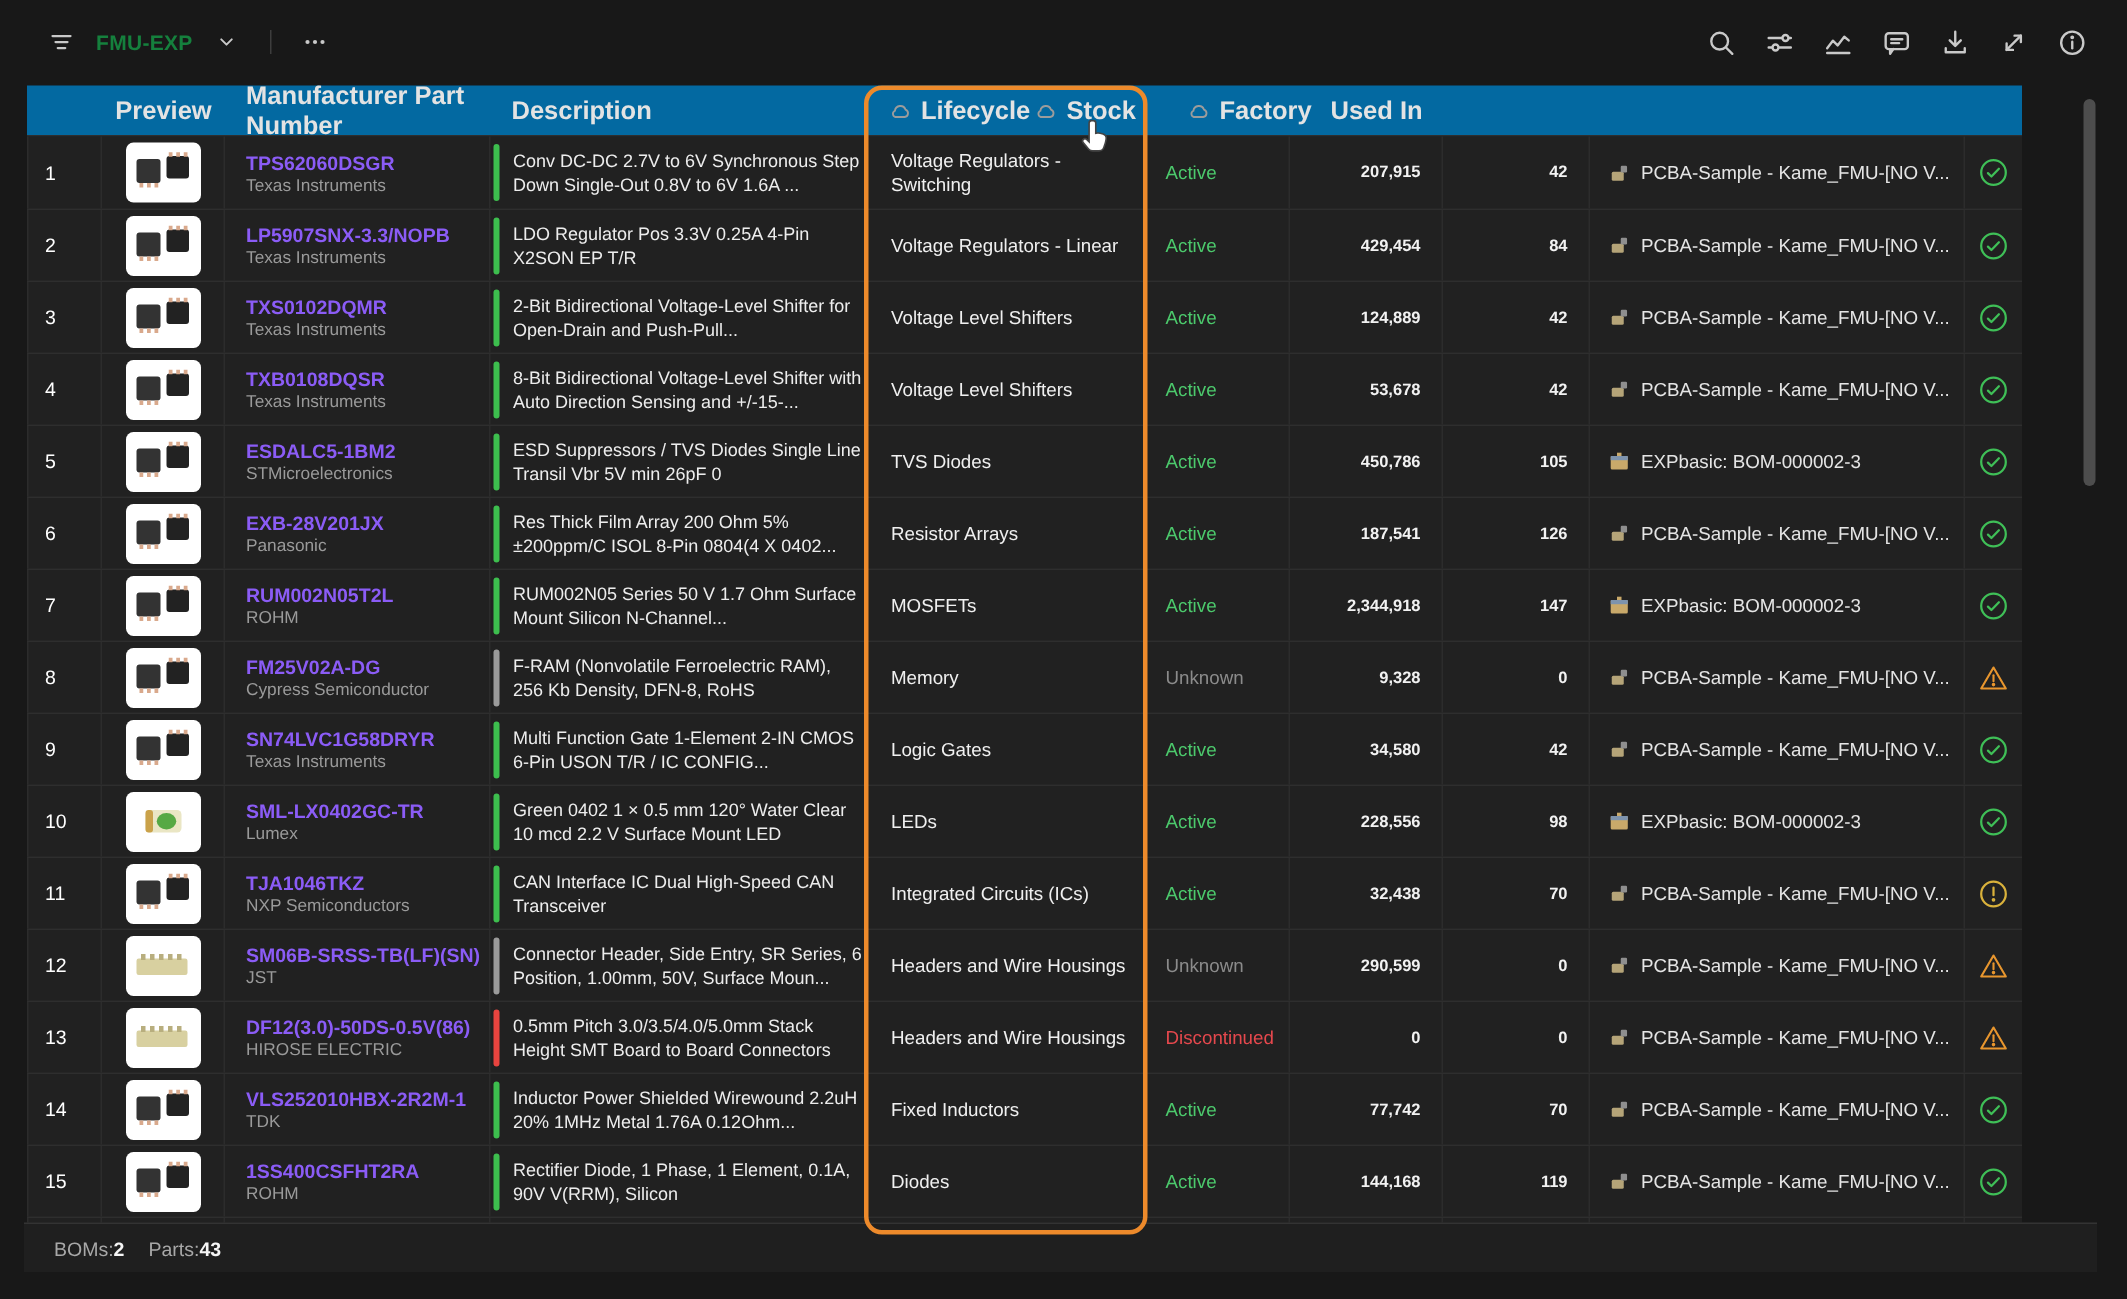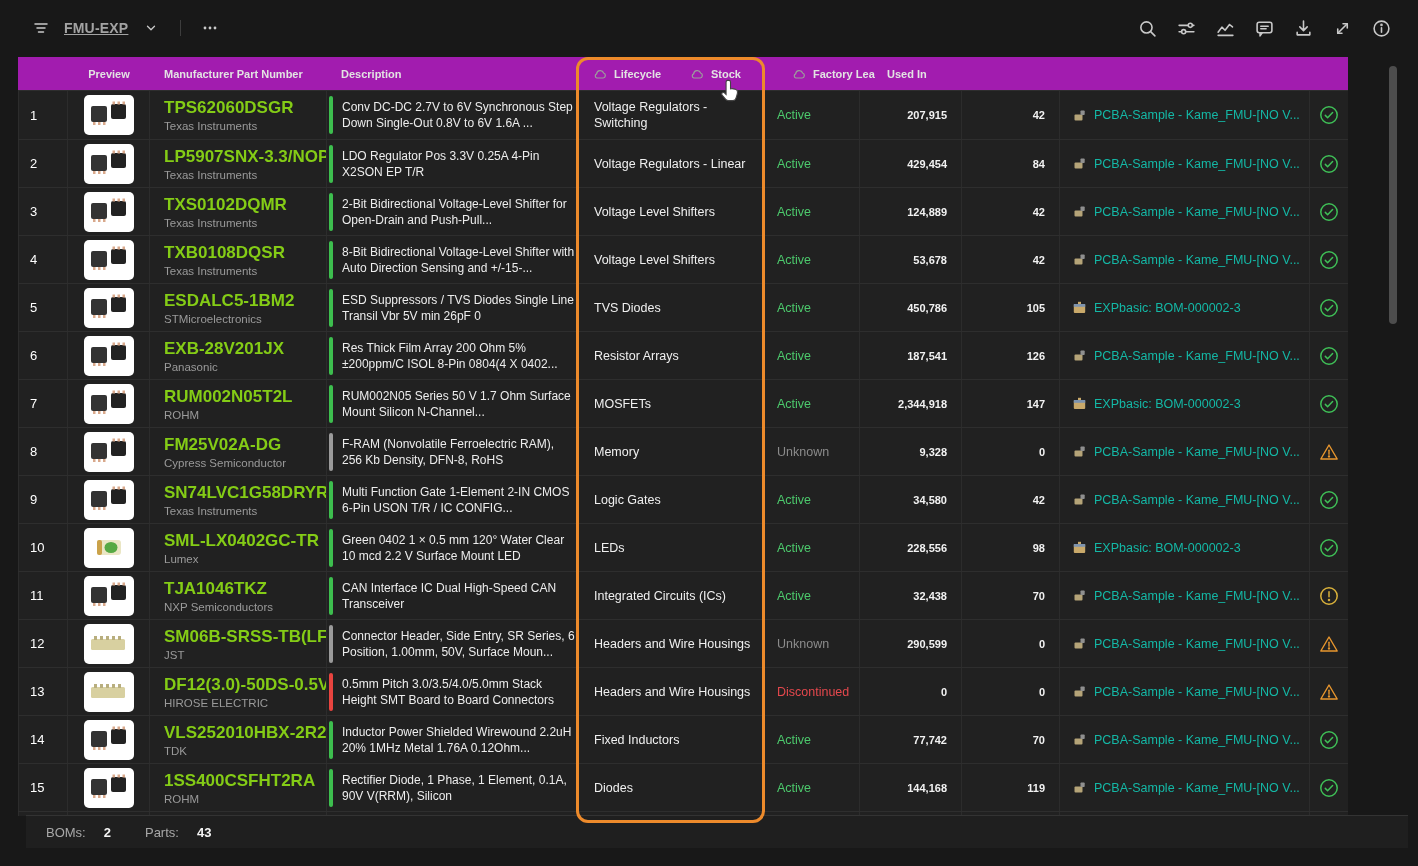--- a/index.html
+++ b/index.html
@@ -7,27 +7,27 @@
   body {
     background:#181818; color:#e8e8e8;
     font-family:"Liberation Sans", sans-serif;
     position:relative; overflow:hidden;
   }
   
   .toolbar { position:absolute; top:0; left:0; width:100%; height:56px; display:flex; align-items:center; }
   .tb-left { display:flex; align-items:center; padding-left:28px; gap:10px; }
   .icon-btn { width:26px; height:26px; display:flex; align-items:center; justify-content:center; cursor:pointer; }
   .icon-btn svg { stroke:#c9c9c9; fill:none; stroke-width:1.5; stroke-linecap:round; stroke-linejoin:round; }
-  .board-name { font-size:14px; font-weight:700; color:#a3a3a3; letter-spacing:.2px;text-decoration:underline; }
+  .board-name { font-size:14px; font-weight:700; color:#15803d; letter-spacing:.2px; }
   .tb-divider { width:1px; height:16px; background:#3d3d3d; margin:0 6px; }
   .tb-right { margin-left:auto; display:flex; align-items:center; gap:13px; padding-right:24px; }
   
   .table { position:absolute; left:18px; top:57px; width:1330px; }
-  .thead { display:flex; height:34px; background:#a21caf; border-bottom:1px solid #2e2e2e;
-           font-size:11px; font-weight:700; color:#e3e3e3; align-items:center; }
+  .thead { display:flex; height:34px; background:#0369a1; border-bottom:1px solid #2e2e2e;
+           font-size:17px; font-weight:700; color:#e3e3e3; align-items:center; }
   .hcell { display:flex; align-items:center; gap:6px; padding-left:14px; height:100%; }
   .hcell svg { flex:none; }
   .h-num{width:50px;padding-left:0;}
   .h-prev{width:82px; justify-content:center; padding-left:0;}
   .h-mpn{width:177px;}
   .h-desc{width:251px;}
   .h-cat{width:185px; padding-left:16px; padding-right:10px;}
   .h-life{width:97px;}
   .h-stock{width:102px;}
   .h-lead{width:98px; overflow:hidden; white-space:nowrap;}
@@ -45,36 +45,36 @@
   .c-prev{width:82px; justify-content:center;}
   .c-mpn{width:177px; flex-direction:column; align-items:flex-start; justify-content:center; padding-left:14px; gap:2px;}
   .c-desc{width:251px; gap:9px; padding-left:2px;}
   .c-cat{width:185px; padding-left:16px; padding-right:8px; font-size:12.5px; color:#f0f0f0; line-height:16px;}
   .c-life{width:97px; padding-left:14px; font-size:12.5px;}
   .c-stock{width:102px; justify-content:flex-end; padding-right:14px;}
   .c-lead{width:98px; justify-content:flex-end; padding-right:14px;}
   .c-used{width:250px; padding-left:12px; gap:7px; white-space:nowrap;}
   .c-status{width:38px; justify-content:center;}
   .numtxt { font-size:11px; font-weight:600; color:#f2f2f2; }
-  .mpn { font-size:17px; font-weight:700; color:#84cc16; white-space:nowrap; }
+  .mpn { font-size:13px; font-weight:700; color:#8b5cf6; white-space:nowrap; }
   .mfr { font-size:11.5px; color:#9a9a9a; white-space:nowrap; }
   .desc { font-size:12px; line-height:16px; color:#ededed; max-height:32px; overflow:hidden; }
   .lcbar { width:4px; height:38px; border-radius:2px; flex:none; }
   .bar-green{background:#3dbe4e;} .bar-gray{background:#9a9a9a;} .bar-red{background:#e8443f;}
   .life-active{color:#4cc96c;} .life-unknown{color:#8b8b8b;} .life-discontinued{color:#e5484d;}
   .thumb { width:50px; height:40px; background:#fff; border-radius:5px; display:flex; align-items:center; justify-content:center; overflow:hidden; }
-  .uilink { font-size:12.5px; color:#14b8a6; text-decoration:none; overflow:hidden; }
+  .uilink { font-size:12.5px; color:#e5e5e5; text-decoration:none; overflow:hidden; }
   .ui-icon { flex:none; display:flex; }
   
   .cat-highlight { position:absolute; left:558px; top:0; width:189px; height:766px;
     border:3px solid #ED8A2B; border-radius:12px; pointer-events:none; z-index:5; }
   .cursor { position:absolute; left:700px; top:21px; z-index:6; pointer-events:none; }
   
-  .footer { position:absolute; left:26px; top:815px; width:1382px; height:33px; background:#1f1f1f;
-    border-top:1px solid #333; display:flex; align-items:center; padding-left:20px; gap:18px; font-size:13px; }
+  .footer { position:absolute; left:16px; top:815px; width:1382px; height:33px; background:#1f1f1f;
+    border-top:1px solid #333; display:flex; align-items:center; padding-left:20px; gap:0; font-size:13px; }
   .f-label { color:#a8a8a8; } .f-value { color:#f5f5f5; font-weight:700; margin-right:16px; }
   .scroll-thumb { position:absolute; left:1389px; top:66px; width:8px; height:258px; background:#4d4d4d; border-radius:4px; }
 </style>
 </head>
 <body>
 
 <div class="toolbar">
   <div class="tb-left">
     <span class="icon-btn">
       <svg width="18" height="18" viewBox="0 0 18 18">

